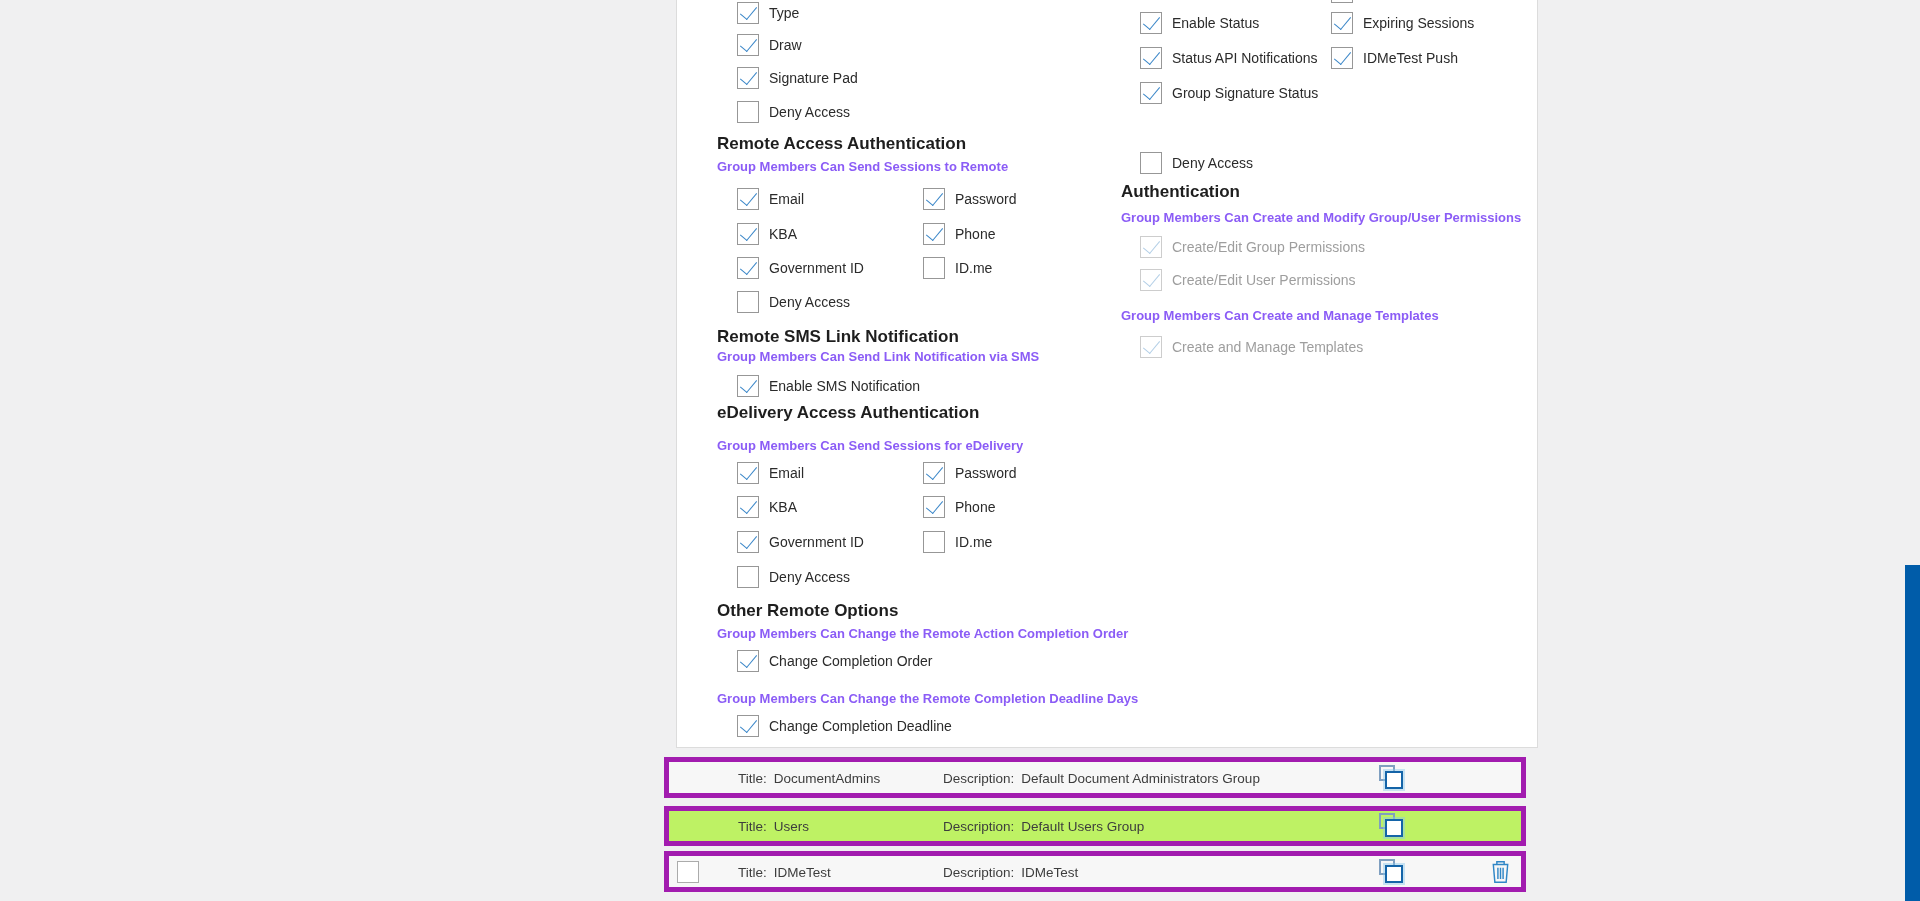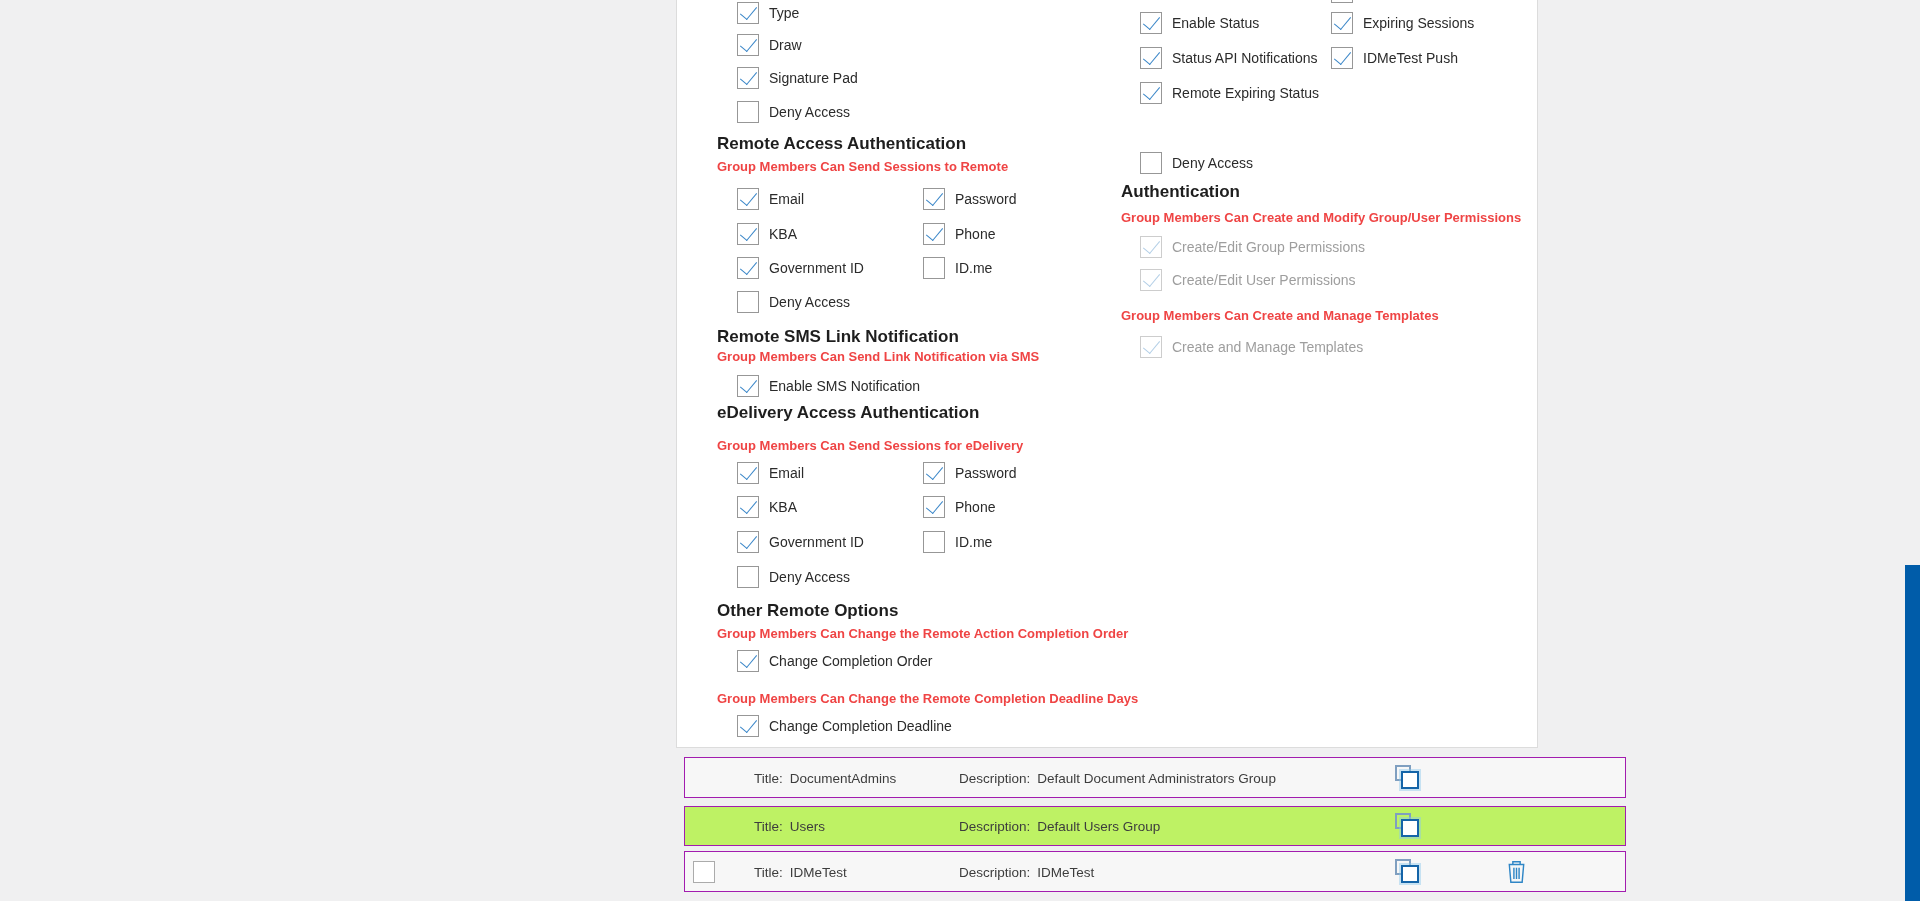--- a/index.html
+++ b/index.html
@@ -9,40 +9,40 @@
     font-family:"Liberation Sans", sans-serif;
     -webkit-font-smoothing:antialiased;
   }
   
   .panel{
     position:absolute;left:676px;top:0;width:862px;height:748px;
     background:#fff;border:1px solid #dcdcdc;border-top:none;
     box-sizing:border-box;overflow:hidden;
   }
   .sec-h{position:absolute;font-size:17px;line-height:20px;font-weight:bold;color:#1e1e1e;white-space:nowrap}
-  .sub-h{position:absolute;font-size:13px;line-height:15px;font-weight:bold;color:#ef4444;white-space:nowrap}
+  .sub-h{position:absolute;font-size:13px;line-height:15px;font-weight:bold;color:#8b5cf6;white-space:nowrap}
   .item{position:absolute;display:flex;gap:10px;align-items:flex-start}
   .cb{
     position:relative;flex:none;width:22px;height:22px;background:#fff;
     border:1px solid #979797;box-sizing:border-box;cursor:pointer;
   }
   .cb.checked::after{
     content:"";position:absolute;left:6px;top:0px;width:8px;height:15px;
     border-right:1.7px solid var(--check-blue);border-bottom:1.7px solid var(--check-blue);
     transform:rotate(40deg);
   }
   .item.disabled .cb{border-color:#cdcdcd}
   .item.disabled .cb.checked::after{border-color:var(--check-blue-disabled)}
   .lbl{font-size:14px;line-height:17px;color:#2b2b2b;padding-top:3px;white-space:nowrap}
   .lbl.wrap{white-space:normal;width:158px;line-height:20px;padding-top:2px}
   .item.disabled .lbl{color:#9e9e9e}
   
   .grow{
-    position:absolute;left:684px;width:942px;height:41px;
-    border:1px solid #a21caf;box-sizing:border-box;background:#f7f7f7;
+    position:absolute;left:664px;width:862px;height:41px;
+    border:5px solid #a21caf;box-sizing:border-box;background:#f7f7f7;
   }
   .grow.alt{background:#bef264}
   .row-field{position:absolute;top:50%;transform:translateY(-50%);font-size:13.5px;color:#3d3d3d;white-space:nowrap}
   .row-field .fv{margin-left:7px}
   .row-cb{
     position:absolute;left:8px;top:50%;transform:translateY(-50%);
     width:22px;height:22px;border:1px solid #ababab;background:#fff;box-sizing:border-box;cursor:pointer;
   }
   .copy-icon{position:absolute;left:710px;top:50%;transform:translateY(-50%);width:26px;height:26px;cursor:pointer}
   .copy-back{position:absolute;left:0;top:0;width:16px;height:16px;border:2px solid var(--icon-blue-muted);box-sizing:border-box}
@@ -176,21 +176,21 @@
   <div class="item" style="left:463px;top:47px">
     <span class="cb checked"></span>
     <span class="lbl">Status API Notifications</span>
   </div>
   <div class="item" style="left:654px;top:47px">
     <span class="cb checked"></span>
     <span class="lbl">IDMeTest Push</span>
   </div>
   <div class="item" style="left:463px;top:82px">
     <span class="cb checked"></span>
-    <span class="lbl">Remote Expiring Status</span>
+    <span class="lbl">Group Signature Status</span>
   </div>
   <div class="item" style="left:463px;top:152px">
     <span class="cb"></span>
     <span class="lbl">Deny Access</span>
   </div>
 
   <div class="sec-h" style="left:444px;top:182px">Authentication</div>
   <div class="sub-h" style="left:444px;top:210px">Group Members Can Create and Modify Group/User Permissions</div>
   <div class="item disabled" style="left:463px;top:236px">
     <span class="cb checked"></span>

